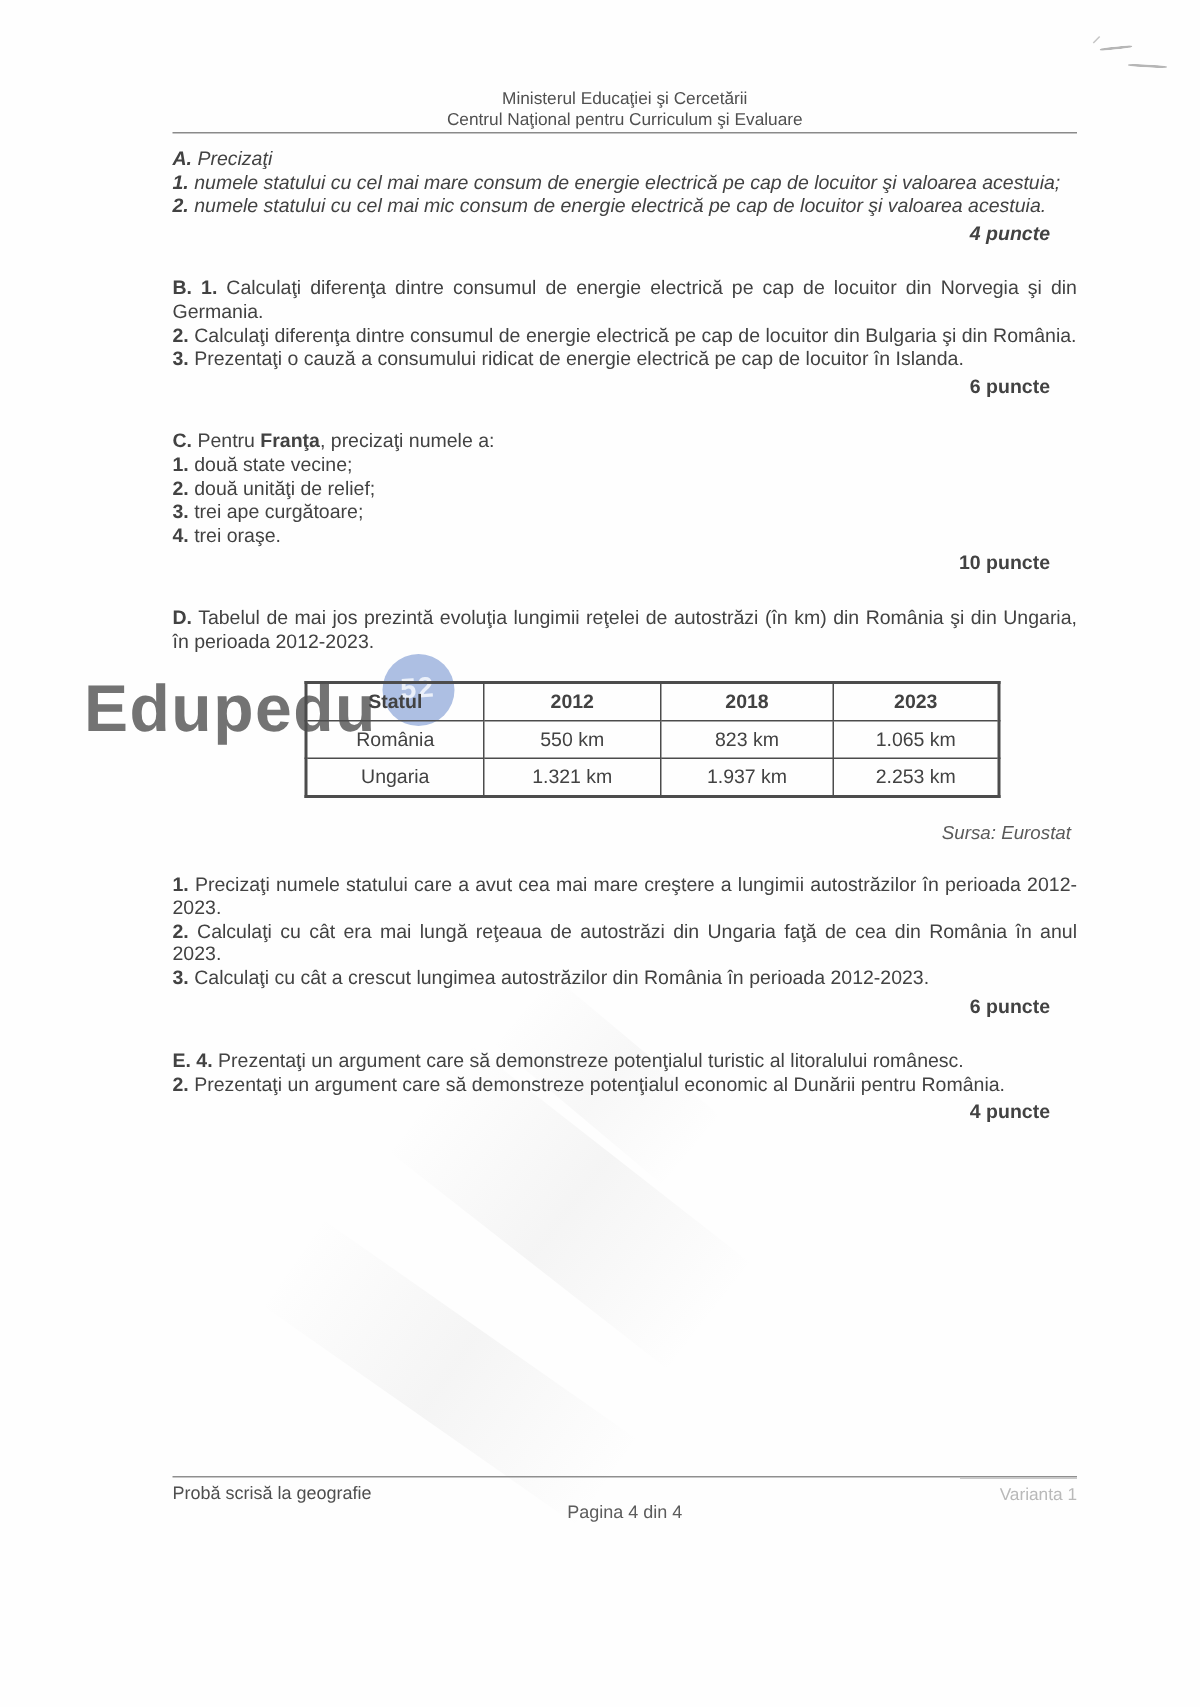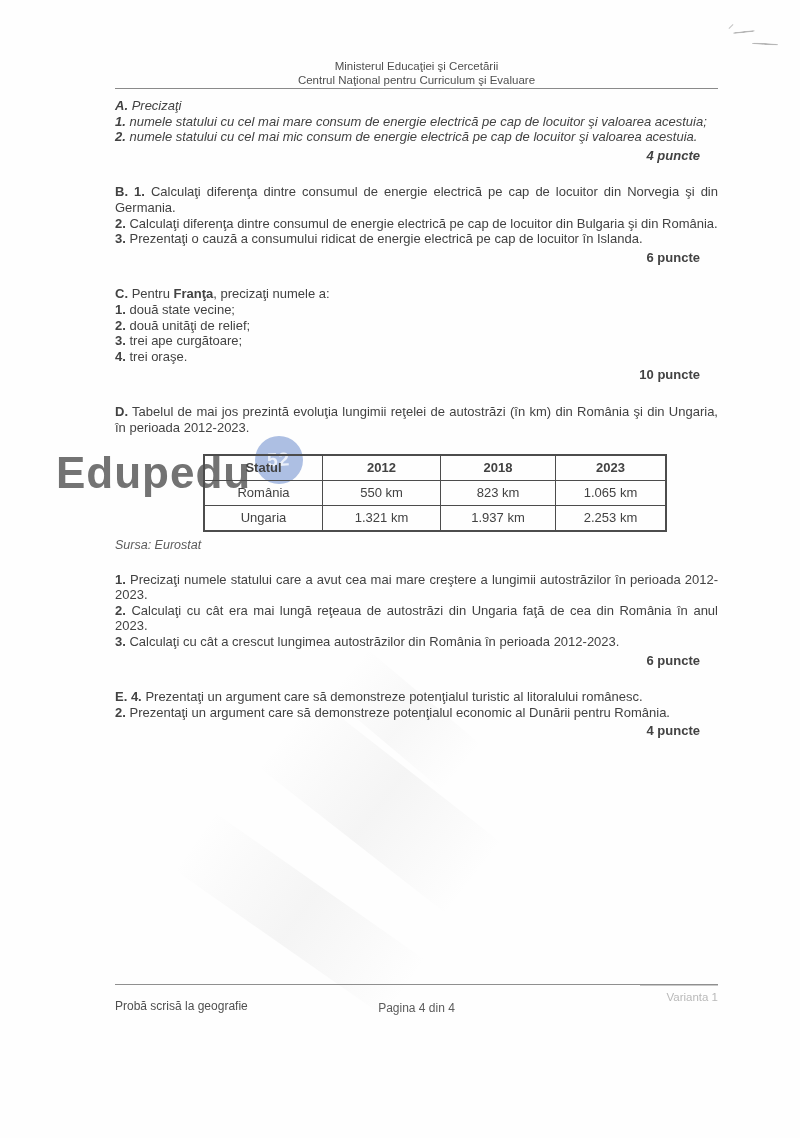--- a/index.html
+++ b/index.html
@@ -55,30 +55,30 @@
   .d-table th,.d-table td{
     border:1px solid #4c4c4c;height:24px;
     font-size:13px;padding:0 6px;background:transparent;
   }
   .d-table{border:2px solid #4c4c4c;}
   .col-stat{width:105px;}
   .col-y1{width:105px;}
   .col-y2{width:102px;}
   .col-y3{width:97px;}
   .source-line{
-    font-style:italic;font-size:12.5px;color:#5a5a5a;
-    padding-right:4px;margin-top:6px;
+    text-align:right;font-style:italic;font-size:12.5px;color:#5a5a5a;
+    padding-right:4px;margin-top:16px;
   }
   .d-items{margin-top:18px;}
   
   .footer{
     position:absolute;left:115px;top:984px;width:603px;z-index:1;
     border-top:1px solid #8f8f8f;font-size:12px;color:#4f4f4f;
   }
-  .footer-left{position:absolute;left:0;top:14px;text-align:right;}
+  .footer-left{position:absolute;left:0;top:3px;text-align:right;}
   .footer-center{position:absolute;left:0;right:0;top:16px;text-align:center;color:#5c5c5c;}
   .footer-right{position:absolute;right:0;top:6px;color:#b9b9b9;font-size:11.5px;}
   .footer-right-line{position:absolute;right:0;top:0px;width:78px;border-top:1px solid #c9c9c9;}
   
   .pen-mark{position:absolute;z-index:2;border-top:2px solid #7d7d7d;opacity:.55;border-radius:40%;}
   .pen-mark.m1{left:733px;top:31px;width:22px;transform:rotate(-6deg);}
   .pen-mark.m2{left:752px;top:43px;width:26px;transform:rotate(3deg);}
   .pen-tick{position:absolute;left:728px;top:26px;width:6px;border-top:1px solid #8d8d8d;opacity:.5;transform:rotate(-45deg);z-index:2;}
   .streak{position:absolute;z-index:0;background:linear-gradient(90deg,rgba(120,120,120,0) 0%,rgba(120,120,120,0.07) 50%,rgba(120,120,120,0) 100%);}
   .streak.s1{left:260px;top:760px;width:240px;height:90px;transform:rotate(38deg);}

